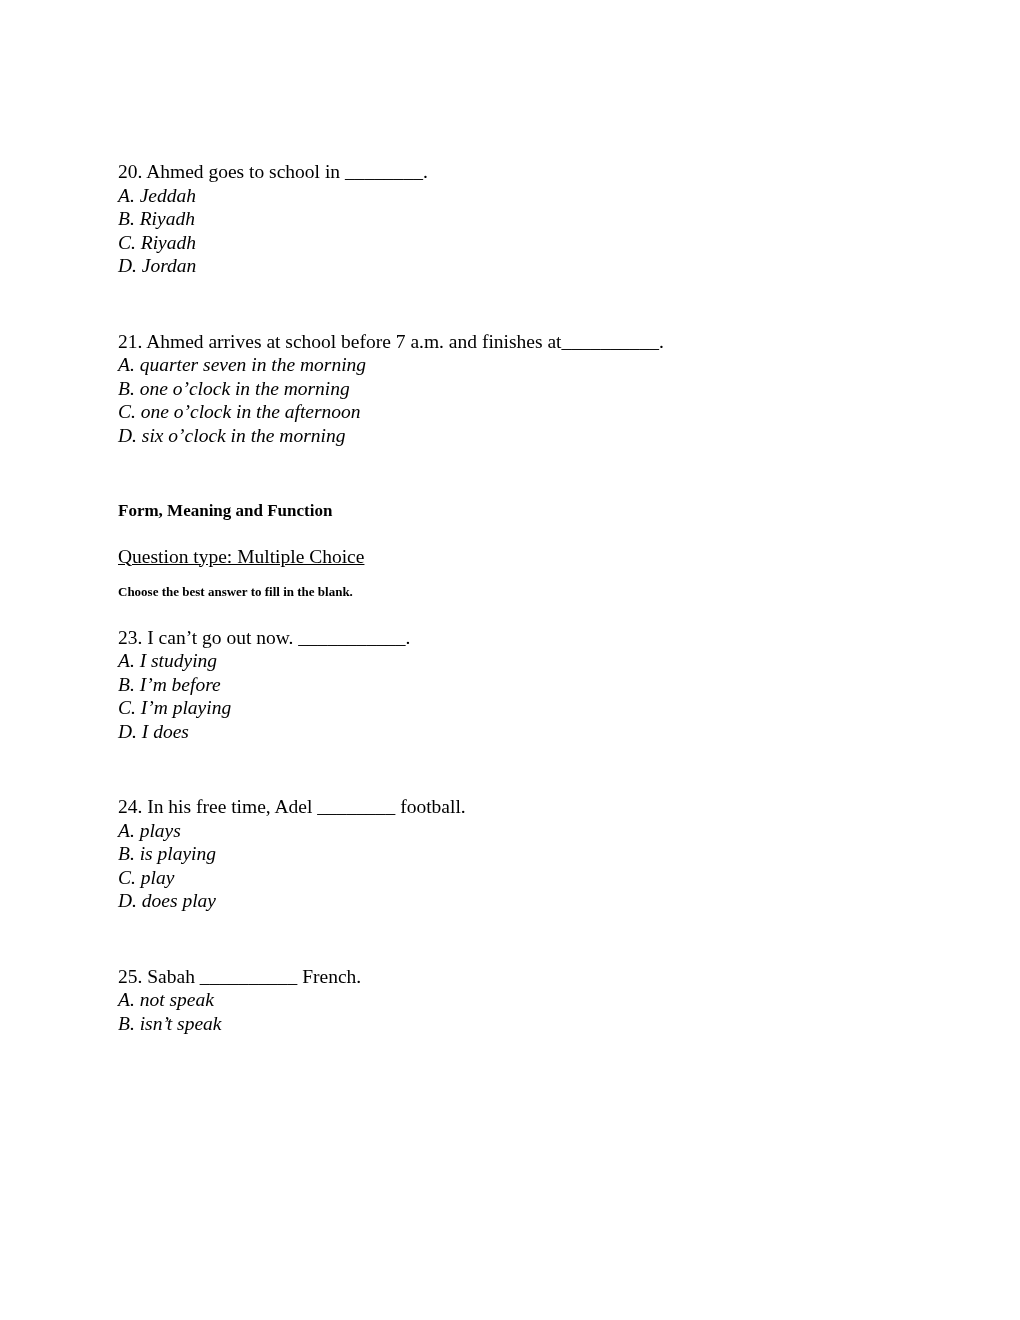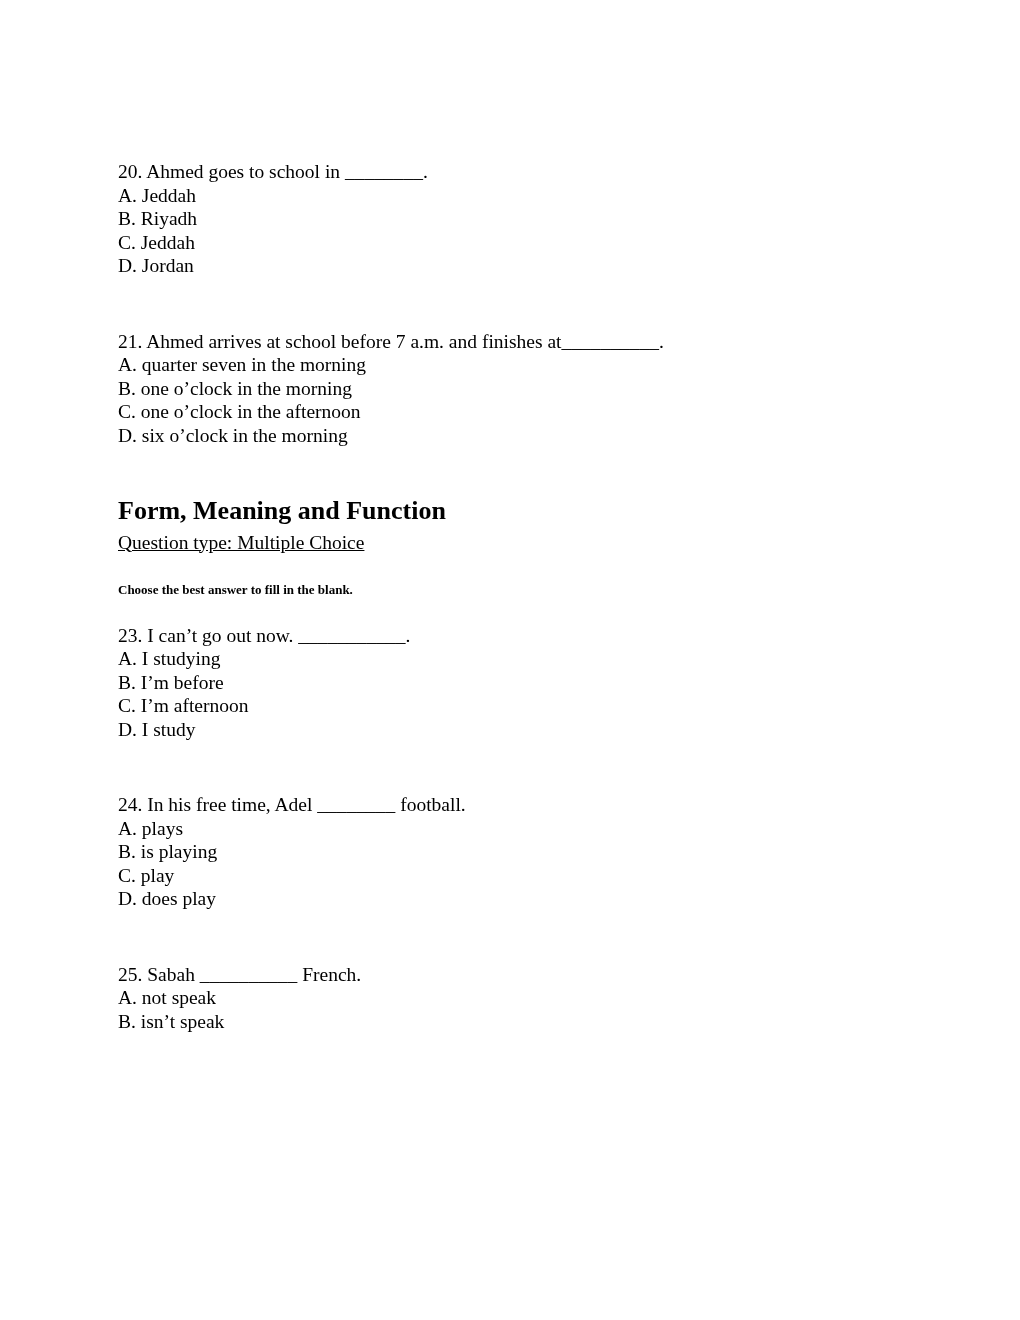--- a/index.html
+++ b/index.html
@@ -21,72 +21,73 @@
     margin-bottom: 52px;
   }
   .q-line {
     font-size: 19.5px;
     line-height: 23.5px;
     white-space: pre-wrap;
   }
   .opt-line {
     font-size: 19.5px;
     line-height: 23.5px;
+    font-style: italic;
   }
   .section-head {
-    font-size: 26px;
+    font-size: 17px;
     font-weight: bold;
     line-height: 23.5px;
-    margin-bottom: 8px;
+    margin-bottom: 22px;
   }
   .qtype {
     font-size: 19.5px;
     line-height: 23.5px;
     text-decoration: underline;
-    margin-bottom: 24px;
+    margin-bottom: 12px;
   }
   .instruction {
     font-size: 13px;
     font-weight: bold;
     line-height: 23.5px;
     margin-bottom: 22px;
   }
 </style>
 </head>
 <body>
 
 <div class="page">
 
   <div class="q-block">
     <div class="q-line">20. Ahmed goes to school in ________.</div>
     <div class="opt-line">A. Jeddah</div>
     <div class="opt-line">B. Riyadh</div>
-    <div class="opt-line">C. Jeddah</div>
+    <div class="opt-line">C. Riyadh</div>
     <div class="opt-line">D. Jordan</div>
   </div>
 
   <div class="q-block">
     <div class="q-line">21. Ahmed arrives at school before 7 a.m. and finishes at__________.</div>
     <div class="opt-line">A. quarter seven in the morning</div>
     <div class="opt-line">B. one o’clock in the morning</div>
     <div class="opt-line">C. one o’clock in the afternoon</div>
     <div class="opt-line">D. six o’clock in the morning</div>
   </div>
 
 
   <div class="section-head">Form, Meaning and Function</div>
   <div class="qtype">Question type: Multiple Choice</div>
   <div class="instruction">Choose the best answer to fill in the blank.</div>
 
   <div class="q-block">
     <div class="q-line">23. I can’t go out now. ___________.</div>
     <div class="opt-line">A. I studying</div>
     <div class="opt-line">B. I’m before</div>
-    <div class="opt-line">C. I’m afternoon</div>
-    <div class="opt-line">D. I study</div>
+    <div class="opt-line">C. I’m playing</div>
+    <div class="opt-line">D. I does</div>
   </div>
 
   <div class="q-block">
     <div class="q-line">24. In his free time, Adel ________ football.</div>
     <div class="opt-line">A. plays</div>
     <div class="opt-line">B. is playing</div>
     <div class="opt-line">C. play</div>
     <div class="opt-line">D. does play</div>
   </div>
 

